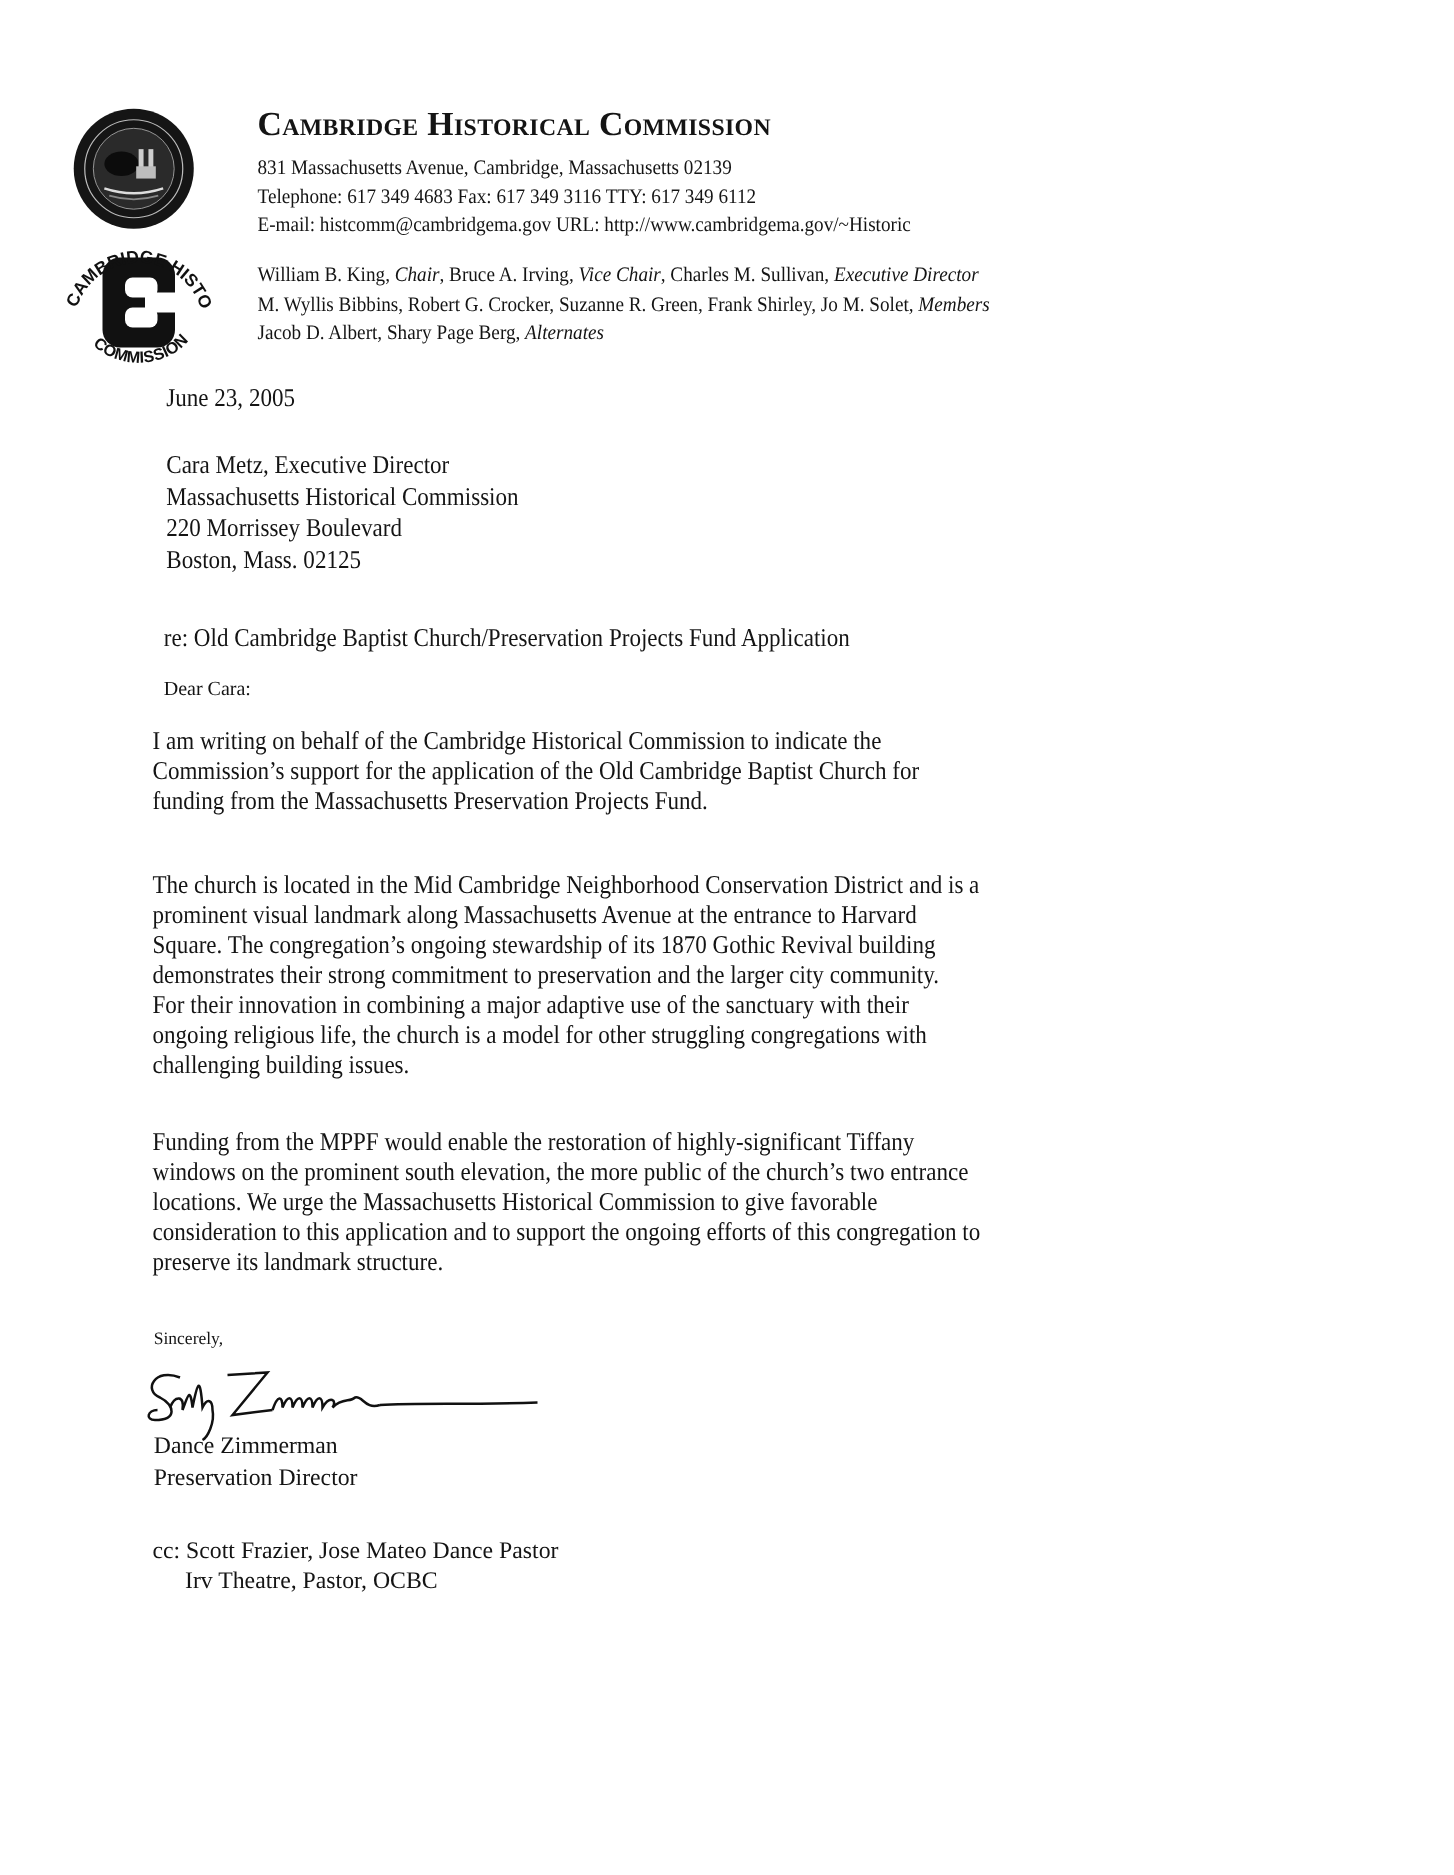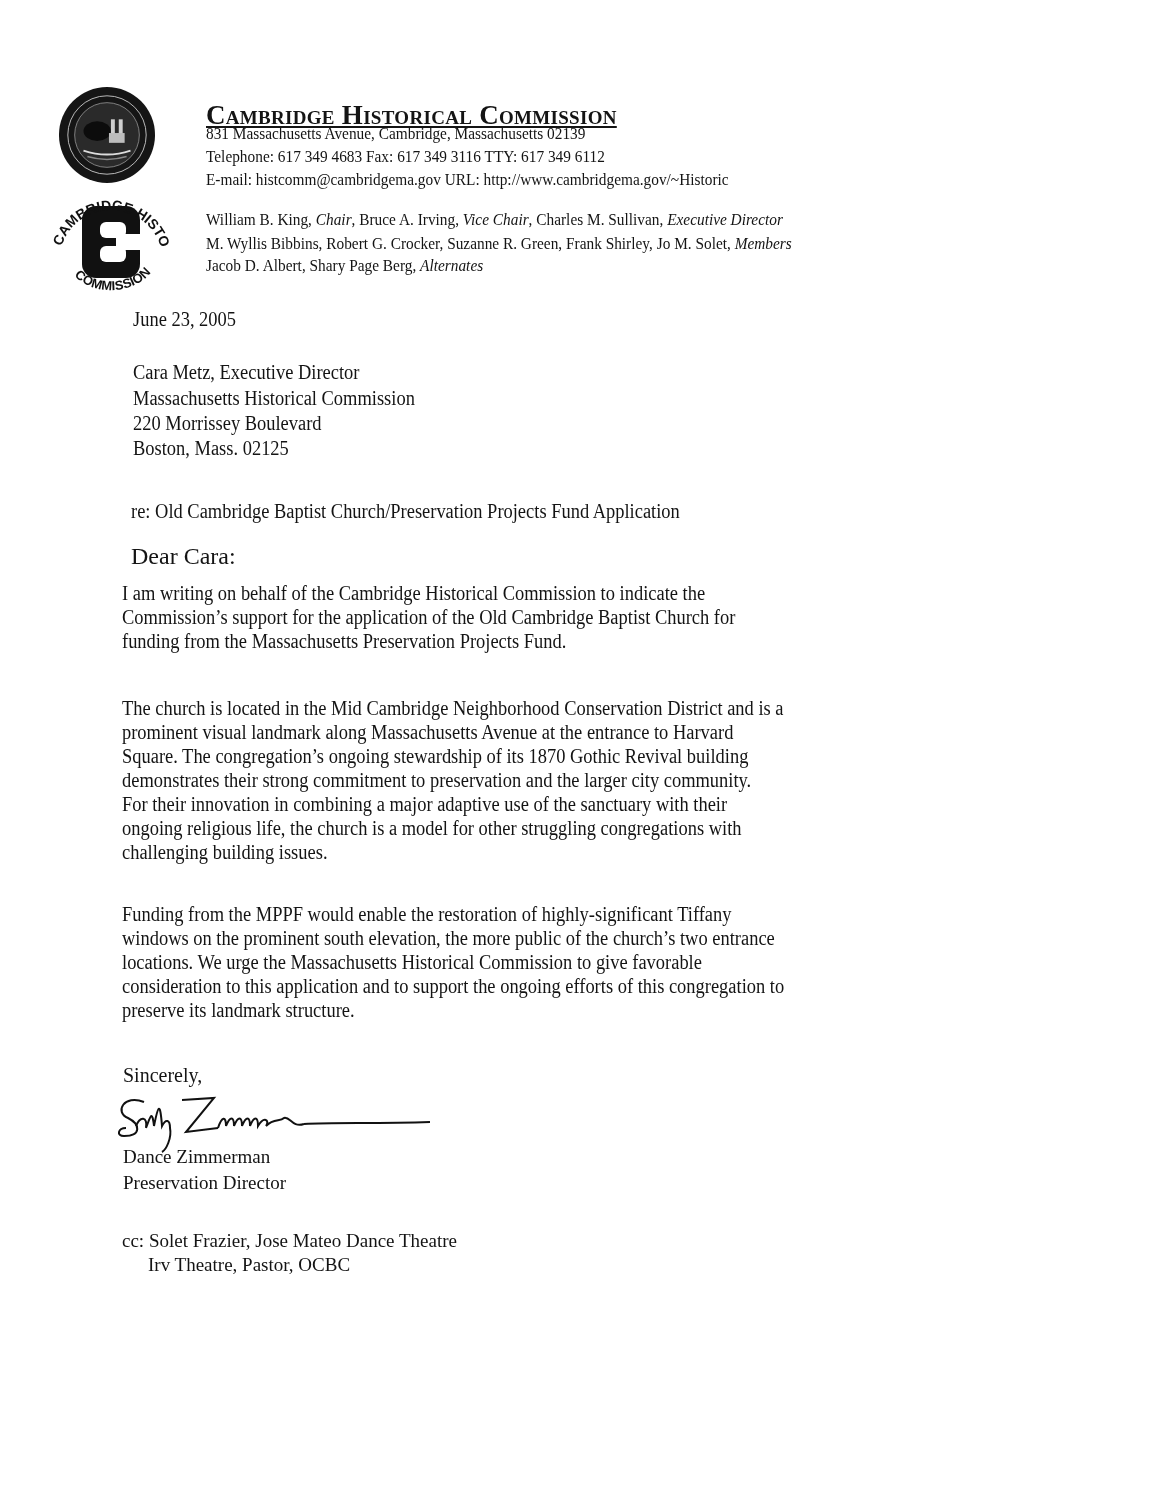--- a/index.html
+++ b/index.html
@@ -16,24 +16,23 @@
 
   
   .seal {
     position: absolute; left: 58px; top: 86px; width: 98px; height: 98px;
   }
   .logo2 {
     position: absolute; left: 46px; top: 182px; width: 130px; height: 112px;
   }
 
   .org-title {
-    left: 206px; top: 100px;
+    left: 206px; top: 84px;
     font-size: 27px; font-weight: bold; letter-spacing: 0.3px;
     font-variant: small-caps;
-    text-decoration: underline;
   }
   .head-line { left: 206px; font-size: 16.5px; transform: scaleX(0.93); transform-origin: left; }
   .members-line { left: 206px; font-size: 16.5px; transform: scaleX(0.93); transform-origin: left; }
   .members-line i { font-style: italic; }
   .letter-line { left: 122px; font-size: 20.5px; transform: scaleX(0.9); transform-origin: left; }
 
   .signature {
     position: absolute; left: 114px; top: 1088px; width: 320px; height: 66px;
   }
 </style>
@@ -82,21 +81,21 @@
 
   <div class="abs letter-line" style="top:308px; left:133px">June 23, 2005</div>
 
   <div class="abs letter-line" style="top:361px; left:133px">Cara Metz, Executive Director</div>
   <div class="abs letter-line" style="top:387px; left:133px">Massachusetts Historical Commission</div>
   <div class="abs letter-line" style="top:412px; left:133px">220 Morrissey Boulevard</div>
   <div class="abs letter-line" style="top:437px; left:133px">Boston, Mass. 02125</div>
 
   <div class="abs letter-line" style="top:500px; left:131px">re: Old Cambridge Baptist Church/Preservation Projects Fund Application</div>
 
-  <div class="abs letter-line" style="top:543px; left:131px; transform:none; font-size:24px">Dear Cara:</div>
+  <div class="abs letter-line" style="top:543px; left:131px; transform:none; font-size:16px">Dear Cara:</div>
 
   <div>
     <div class="abs letter-line" style="top:582px">I am writing on behalf of the Cambridge Historical Commission to indicate the</div>
     <div class="abs letter-line" style="top:606px">Commission’s support for the application of the Old Cambridge Baptist Church for</div>
     <div class="abs letter-line" style="top:630px">funding from the Massachusetts Preservation Projects Fund.</div>
   </div>
 
   <div>
     <div class="abs letter-line" style="top:697px">The church is located in the Mid Cambridge Neighborhood Conservation District and is a</div>
     <div class="abs letter-line" style="top:721px">prominent visual landmark along Massachusetts Avenue at the entrance to Harvard</div>
@@ -108,29 +107,29 @@
   </div>
 
   <div>
     <div class="abs letter-line" style="top:903px">Funding from the MPPF would enable the restoration of highly-significant Tiffany</div>
     <div class="abs letter-line" style="top:927px">windows on the prominent south elevation, the more public of the church’s two entrance</div>
     <div class="abs letter-line" style="top:951px">locations. We urge the Massachusetts Historical Commission to give favorable</div>
     <div class="abs letter-line" style="top:975px">consideration to this application and to support the ongoing efforts of this congregation to</div>
     <div class="abs letter-line" style="top:999px">preserve its landmark structure.</div>
   </div>
 
-  <div class="abs" style="top:1064px; left:123px; font-size:20px">Sincerely,</div>
+  <div class="abs" style="top:1064px; left:123px; font-size:14px">Sincerely,</div>
 
   <svg class="signature" viewBox="0 0 320 66">
     <path d="M30 14 C10 6 0 24 14 30 C26 36 28 48 10 48 C2 48 4 40 12 40" stroke="#111" stroke-width="2" fill="none"></path>
     <path d="M22 38 C26 28 34 28 32 40 C36 30 38 20 40 38 C44 18 46 12 48 38 C52 30 56 32 56 40 C58 50 52 62 48 64" stroke="#111" stroke-width="2" fill="none"></path>
     <path d="M68 12 L100 10 L72 44 L104 40" stroke="#111" stroke-width="2" fill="none"></path>
     <path d="M104 40 C108 28 112 28 112 38 C116 28 120 28 120 38 C124 28 128 28 128 38 C132 28 136 28 136 38 C140 28 144 28 144 38 C150 28 156 32 152 38 C160 30 166 34 170 30 C176 28 178 40 190 36" stroke="#111" stroke-width="2" fill="none"></path>
     <path d="M190 36 C220 34 260 36 316 34" stroke="#111" stroke-width="2" fill="none"></path>
   </svg>
 
   <div class="abs" style="top:1146px; left:123px; font-size:19px">Dance Zimmerman</div>
   <div class="abs" style="top:1172px; left:123px; font-size:19px">Preservation Director</div>
 
-  <div class="abs" style="top:1230px; left:122px; font-size:19px">cc: Solet Frazier, Jose Mateo Dance Theatre</div>
+  <div class="abs" style="top:1230px; left:122px; font-size:19px">cc: Scott Frazier, Jose Mateo Dance Pastor</div>
   <div class="abs" style="top:1254px; left:148px; font-size:19px">Irv Theatre, Pastor, OCBC</div>
 
 </div>
 
 </body></html>

